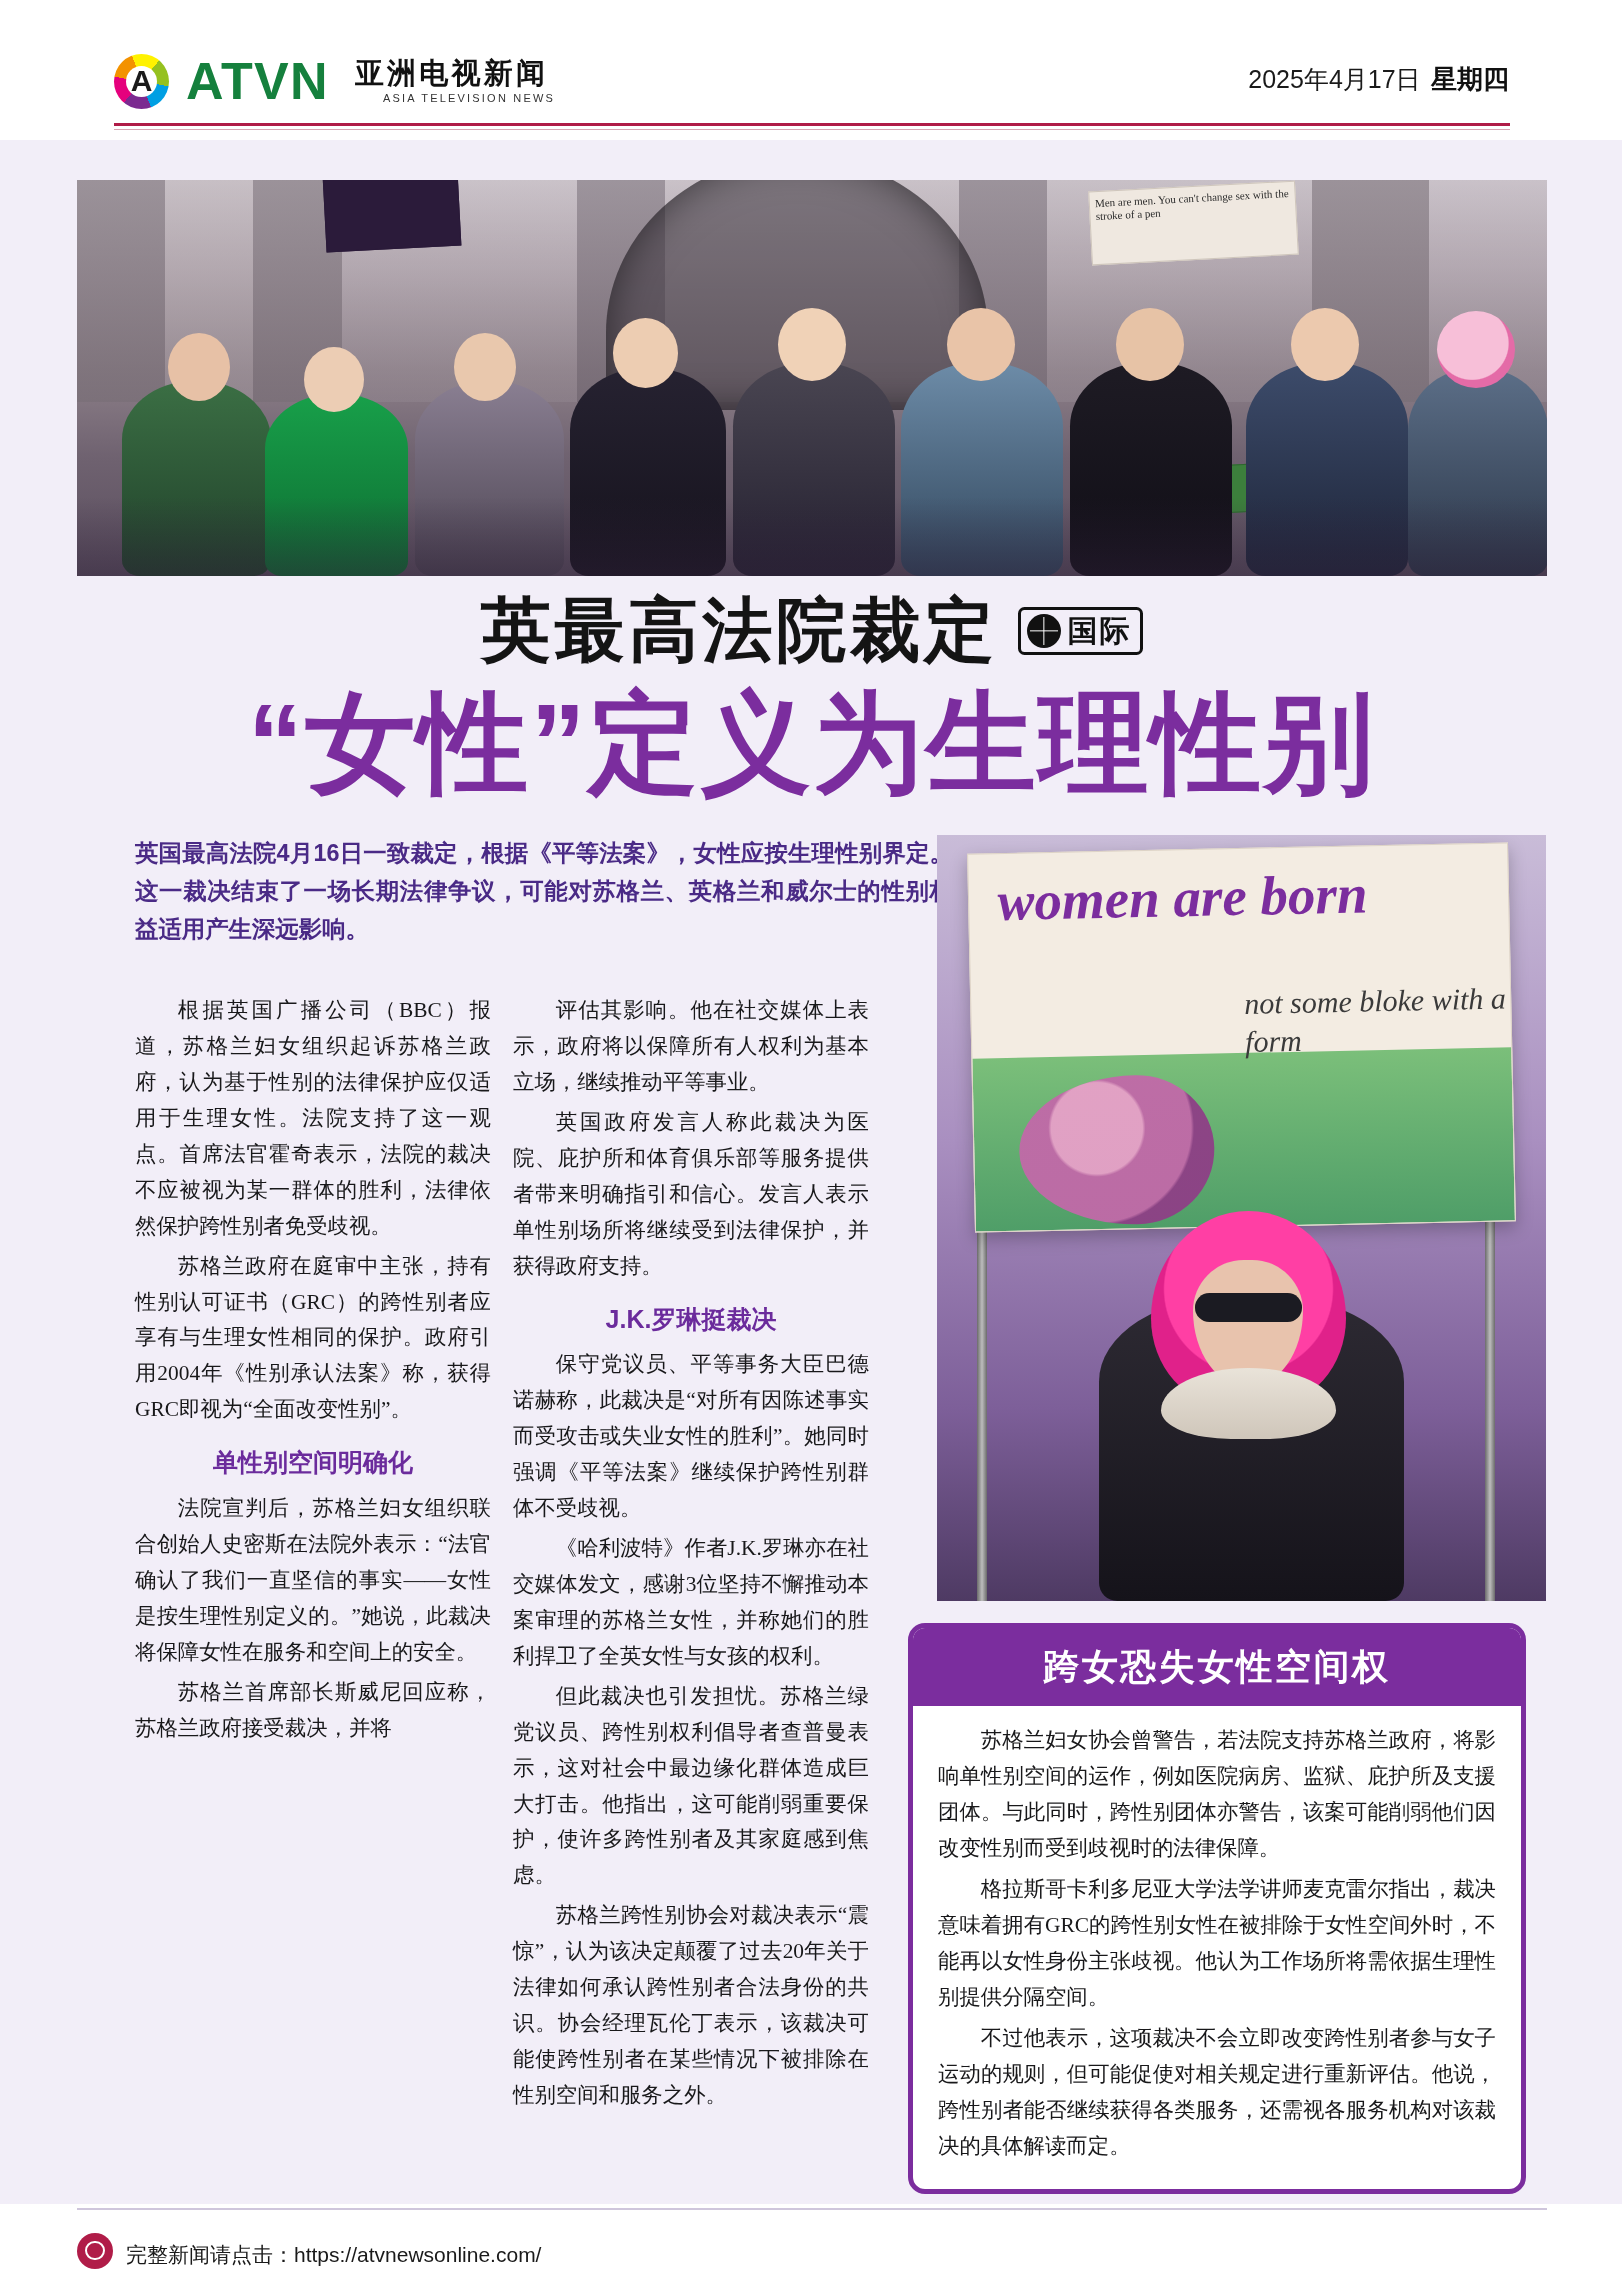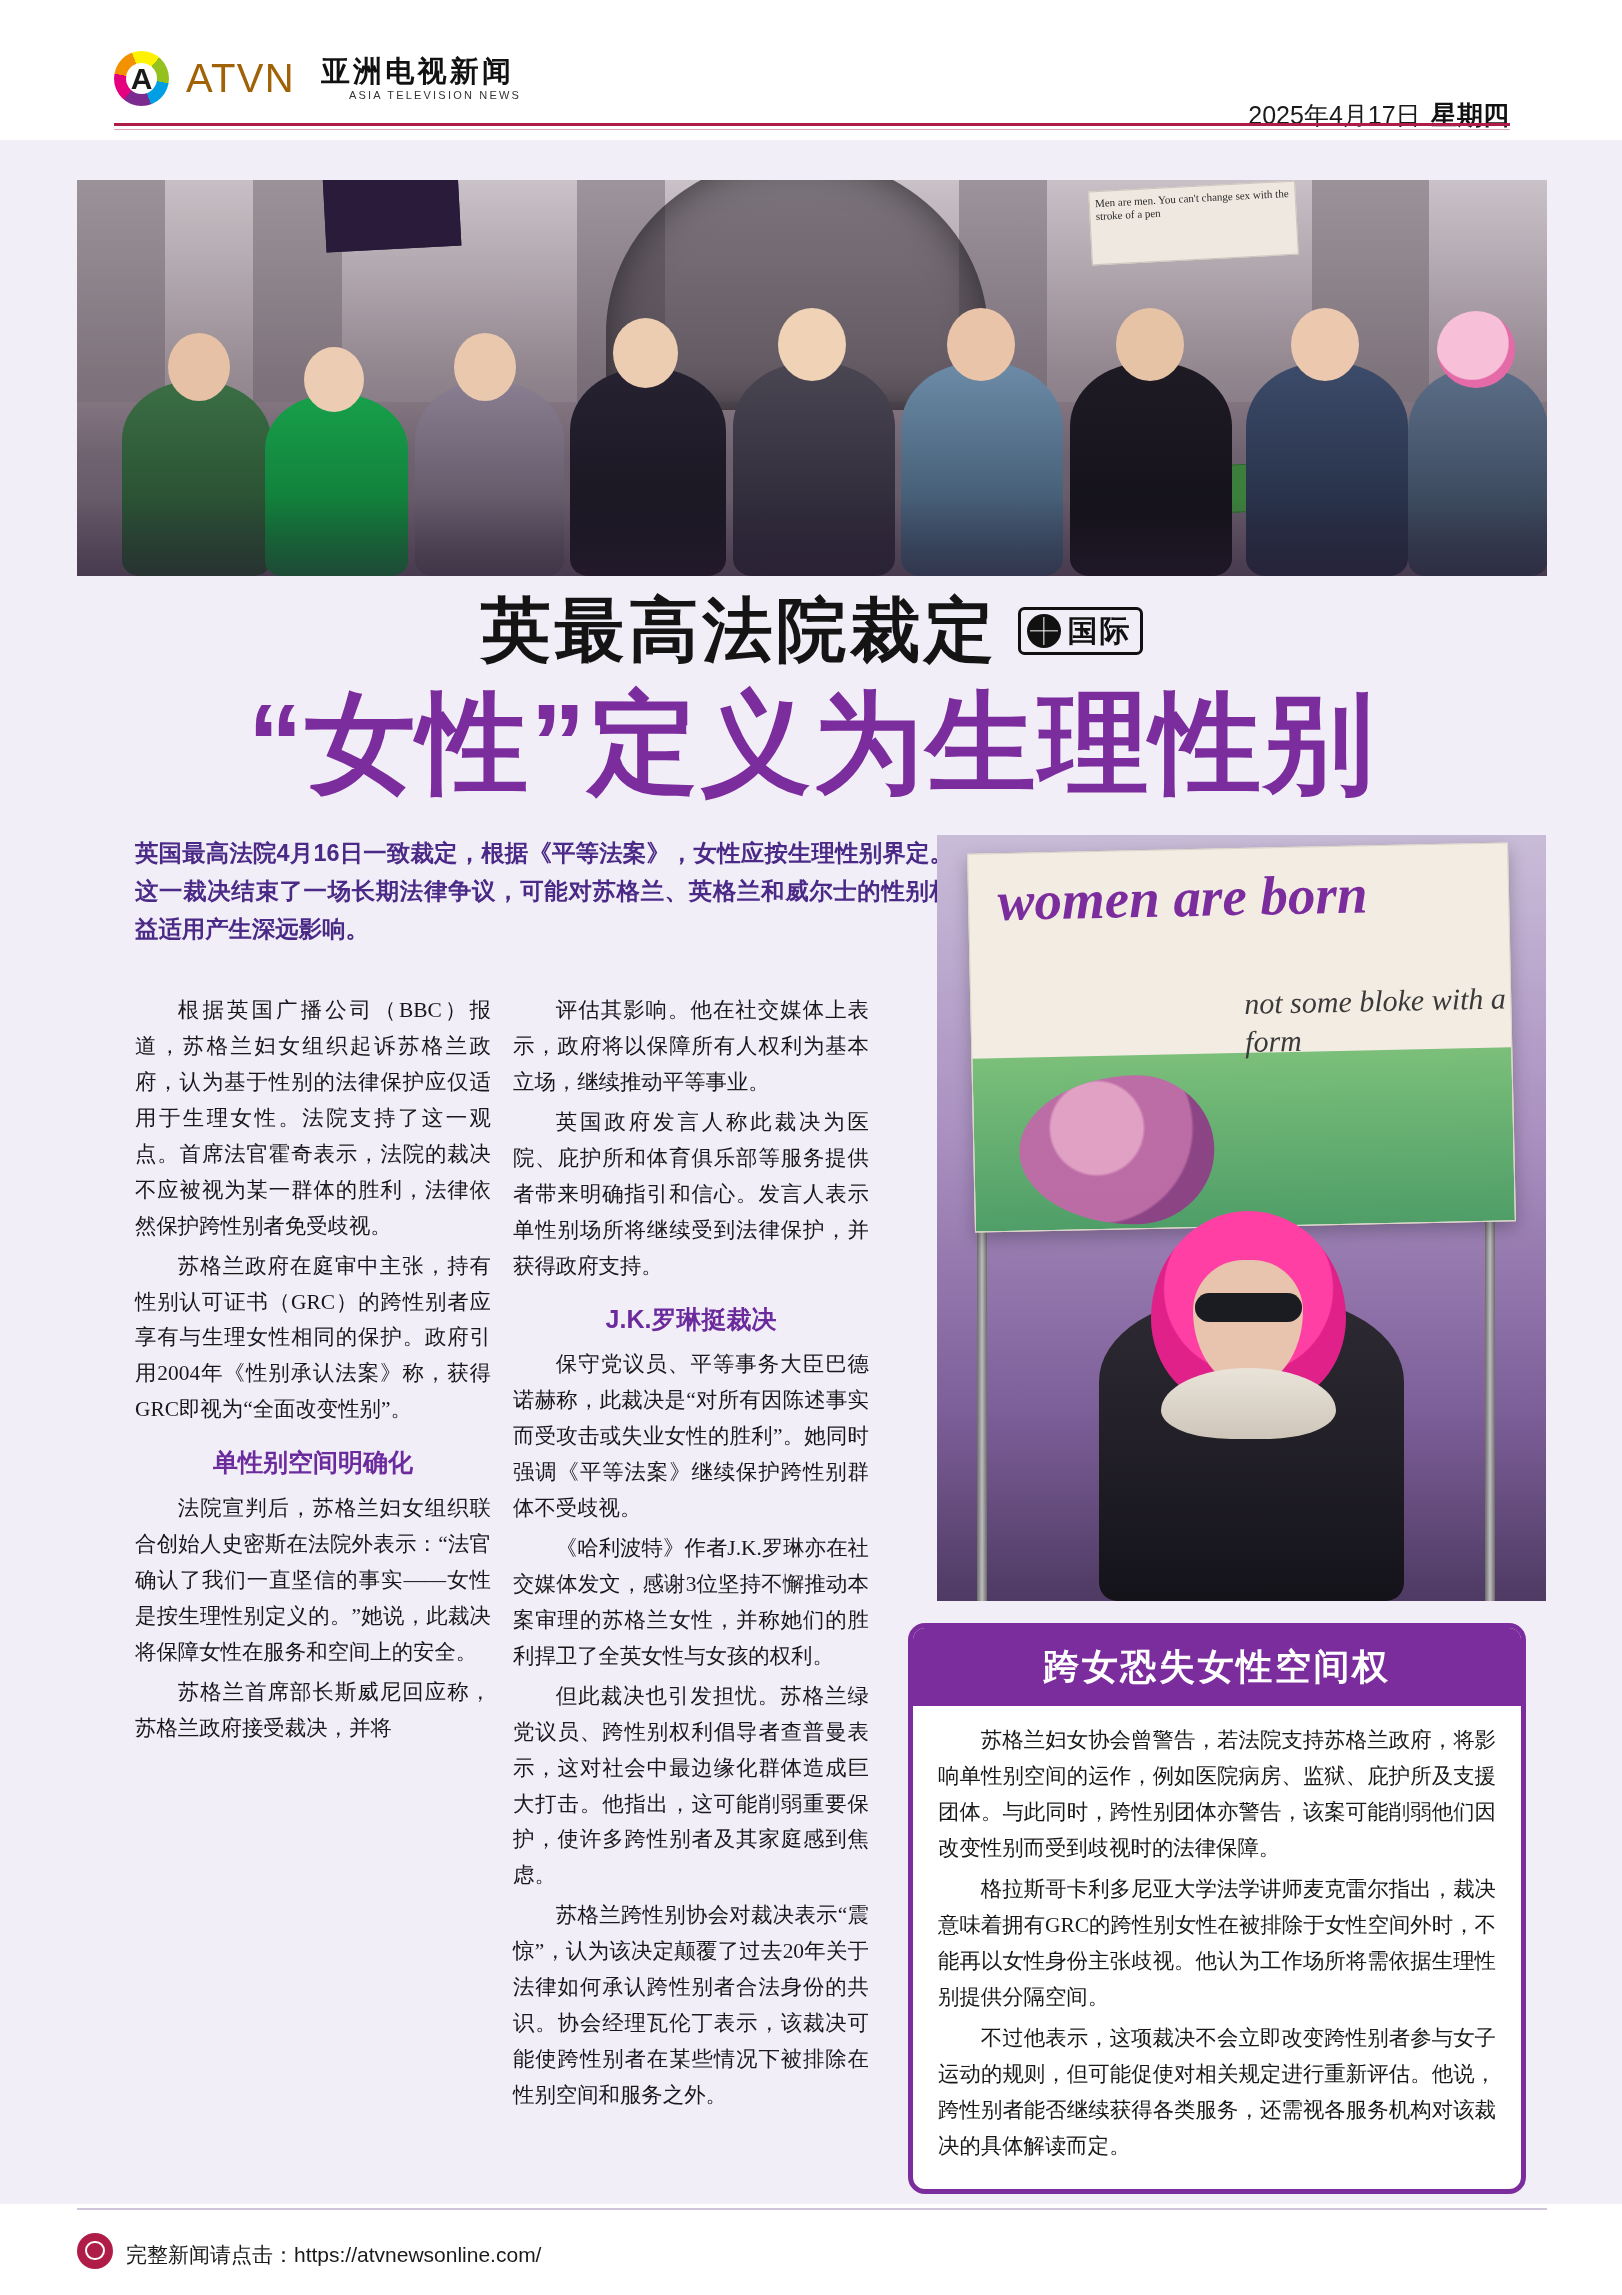--- a/index.html
+++ b/index.html
@@ -59,24 +59,24 @@
   .logo-mark .a-glyph {
     position: relative;
     z-index: 2;
     font-size: 30px;
     font-weight: bold;
     color: #1a1a1a;
     font-family: "Liberation Sans", sans-serif;
     line-height: 1;
   }
   .logo-atvn {
-    font-size: 40px;
-    font-weight: normal;
+    font-size: 52px;
+    font-weight: bold;
     letter-spacing: 1.3px;
-    color: #a16207;
+    color: #15803d;
   }
   .logo-cn {
     margin-left: 9px;
     display: flex;
     flex-direction: column;
     justify-content: center;
   }
   .logo-cn-main {
     font-size: 29px;
     font-weight: bold;
@@ -91,21 +91,20 @@
     margin-top: 2.6px;
     margin-left: 28px;
   }
   .date-wrap {
     position: absolute;
     right: 114px;
     top: 62px;
     display: flex;
     align-items: baseline;
     gap: 10.4px;
-    margin-top: 36px;
   }
   .date-main {
     font-size: 25px;
     color: #1a1a1a;
   }
   .date-week {
     font-size: 26px;
     font-weight: bold;
     color: #111;
   }

